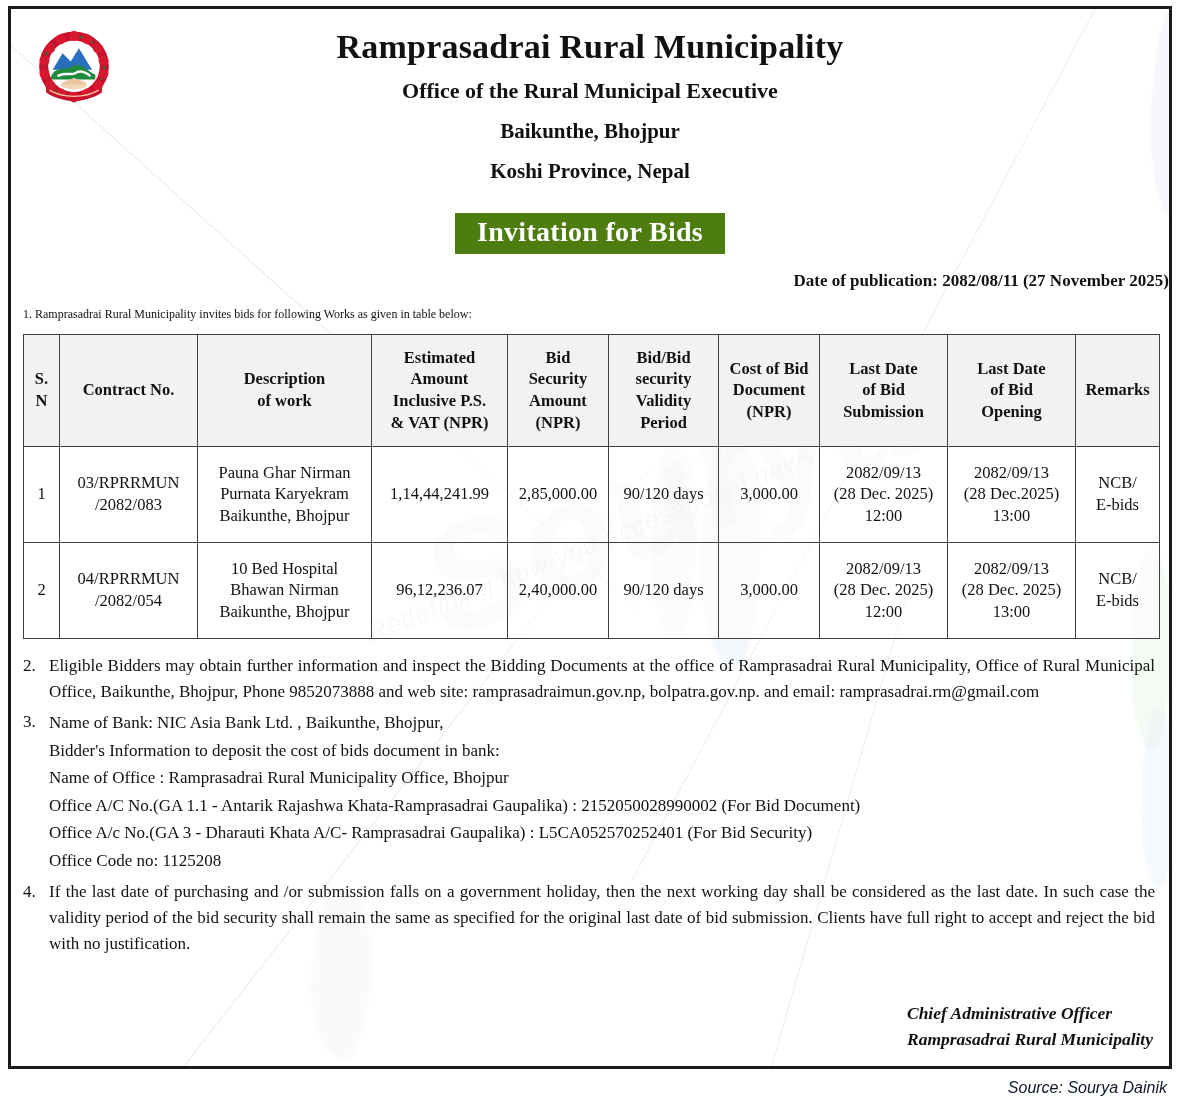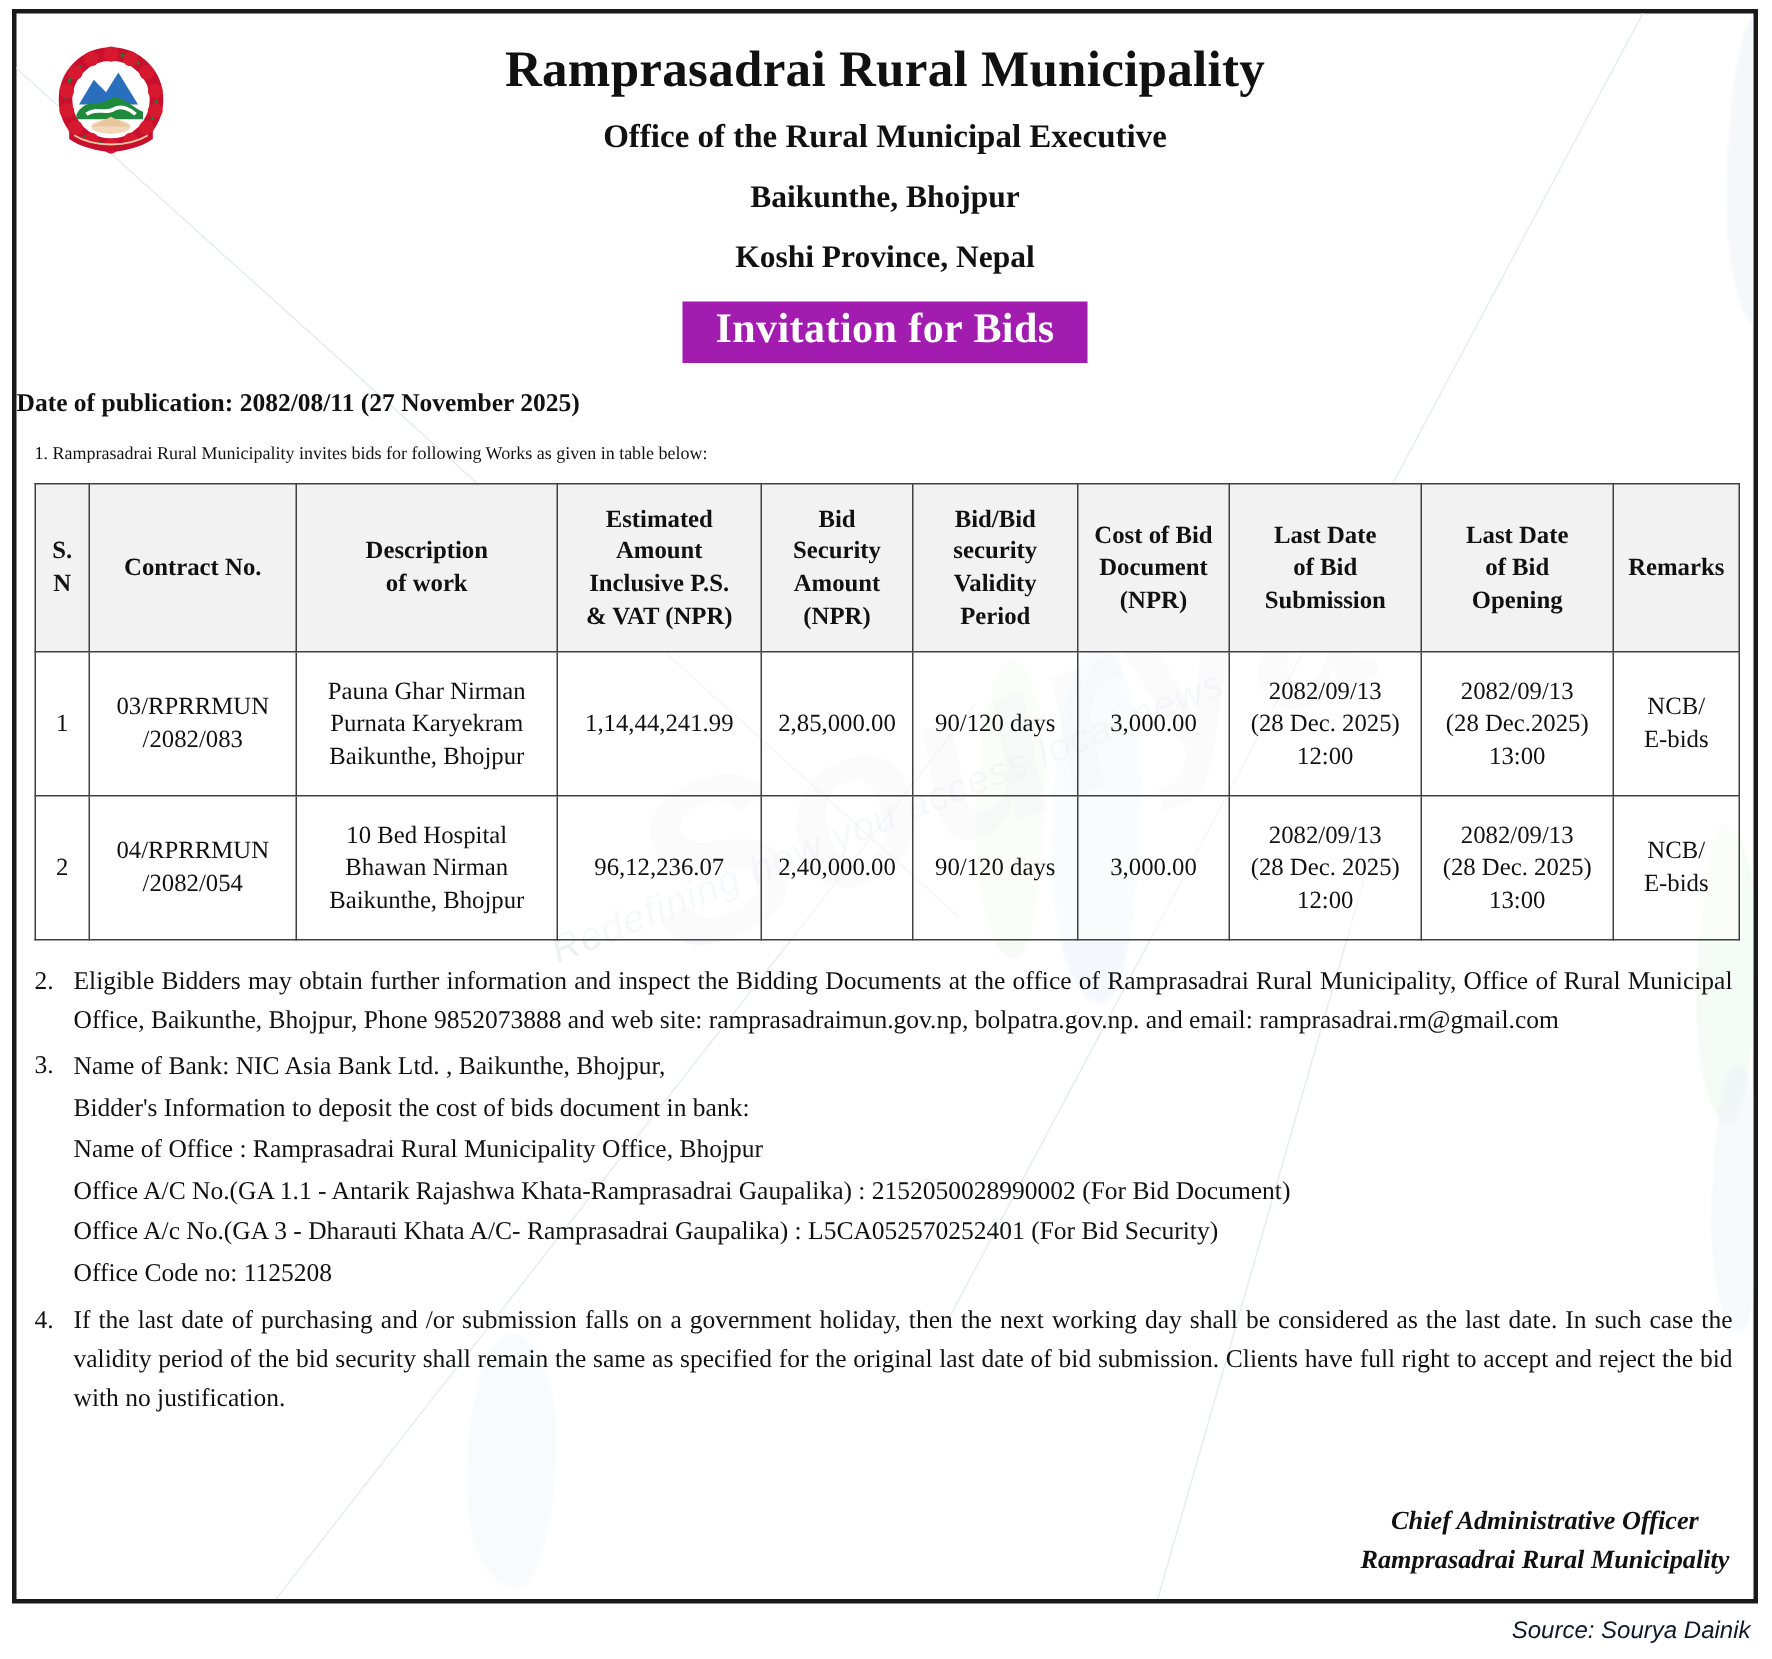--- a/index.html
+++ b/index.html
@@ -60,29 +60,30 @@
     z-index: 4;
   }
   #title-1 { font-size: 34px; padding-top: 18px; letter-spacing: .2px; }
   #title-2 { font-size: 22px; padding-top: 12px; }
   #title-3 { font-size: 21px; padding-top: 16px; }
   #title-4 { font-size: 21px; padding-top: 15px; }
 
   #ifb-wrap { text-align: center; margin-top: 18px; position: relative; z-index: 4; }
   #ifb-box {
     display: inline-block;
-    background: #a21caf;
+    background: #4d7c0f;
     color: #ffffff;
     font-size: 28px;
     font-weight: bold;
     padding: 3px 22px 6px 22px;
     letter-spacing: .3px;
+    margin-top: 12px;
   }
   #pubdate {
-    text-align: left;
+    text-align: right;
     font-size: 17px;
     font-weight: bold;
     margin-top: 17px;
     position: relative; z-index: 4;
   }
 
   #intro {
     font-size: 12px;
     margin: 16px 0 0 12px;
     position: relative; z-index: 4;
@@ -139,21 +140,21 @@
   }
   .note-num { width: 26px; flex: 0 0 26px; }
   .note-body { flex: 1 1 auto; }
   .justify { text-align: justify; text-align-last: left; }
   .sub-line { font-size: 17px; line-height: 1.62; }
 
   
   #signature {
     position: absolute;
     right: 16px; bottom: 14px;
-    text-align: center;
+    text-align: left;
     font-style: italic;
     font-weight: bold;
     font-size: 17.5px;
     line-height: 1.5;
     z-index: 5;
   }
 
   
   #source-credit {
     position: absolute;

